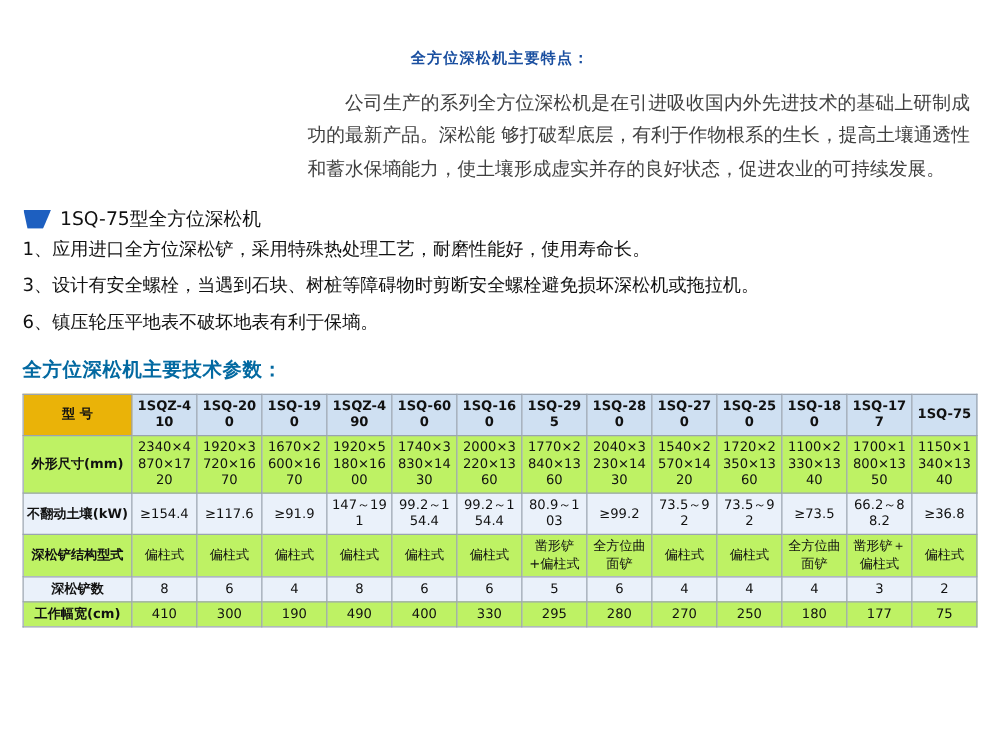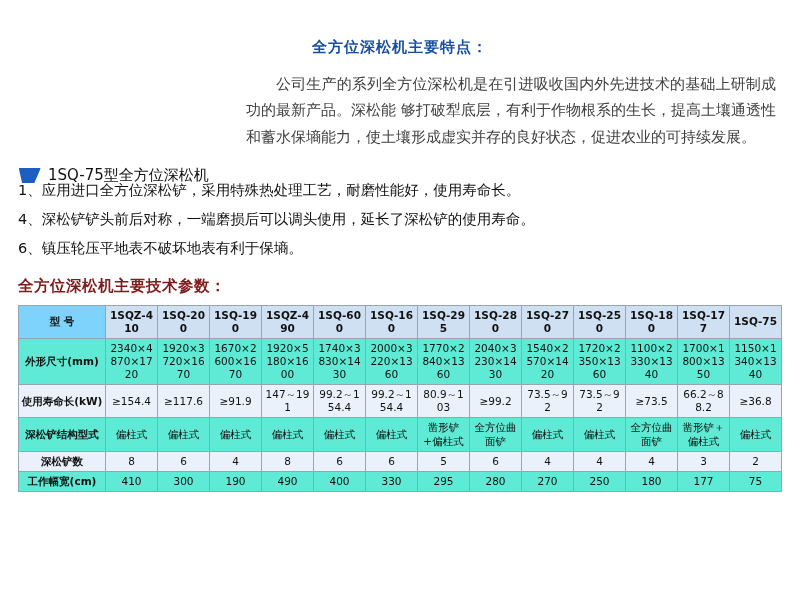--- a/index.html
+++ b/index.html
@@ -18,21 +18,21 @@
     position: relative;
     width: 800px;
     height: 600px;
     box-sizing: border-box;
     padding: 0 18px;
   }
   .main-title {
     text-align: center;
     color: #1a4fa0;
     font-weight: bold;
-    font-size: 15px;
+    font-size: 12px;
     letter-spacing: 1px;
     margin-top: 38px;
   }
   .intro {
     margin-top: 14px;
     margin-left: 228px;
     margin-right: 6px;
     font-size: 15px;
     line-height: 1.75;
     text-align: justify;
@@ -55,31 +55,31 @@
     transform: skewX(-6deg);
     flex: none;
   }
   .product-name {
     font-size: 15px;
     color: #111;
     font-weight: normal;
     white-space: nowrap;
   }
   .features {
-    margin-top: 26px;
+    margin-top: 38px;
     font-size: 14.5px;
     line-height: 2.02;
     color: #111;
   }
   .feature-item {
     white-space: nowrap;
   }
   .section-title {
     margin-top: 12px;
-    color: #7f1d1d;
+    color: #0369a1;
     font-weight: bold;
     font-size: 15.5px;
     letter-spacing: 0.5px;
   }
   .table-wrap {
     margin-top: 8px;
   }
   table.spec {
     border-collapse: collapse;
     width: 764px;
@@ -94,28 +94,28 @@
     vertical-align: middle;
     line-height: 1.25;
     word-break: break-all;
   }
   table.spec tr.header td {
     background: #cfe0f2;
     font-weight: bold;
     height: 20px;
   }
   table.spec tr td.rowhead {
-    background: #7dd3fc;
+    background: #eab308;
     font-weight: bold;
     text-align: center;
     font-size: 10.5px;
     width: 82px;
   }
   table.spec tr.alt td {
-    background: #5eead4;
+    background: #bef264;
   }
   table.spec tr.shade td {
     background: #eaf1fa;
   }
 </style>
 </head>
 <body>
 
 <div class="page">
 
@@ -123,21 +123,21 @@
 
   <div class="intro">公司生产的系列全方位深松机是在引进吸收国内外先进技术的基础上研制成功的最新产品。深松能 够打破犁底层，有利于作物根系的生长，提高土壤通透性和蓄水保墒能力，使土壤形成虚实并存的良好状态，促进农业的可持续发展。</div>
 
   <div class="product-line">
     <span class="blue-marker"></span>
     <span class="product-name">1SQ-75型全方位深松机</span>
   </div>
 
   <div class="features">
     <div class="feature-item">1、应用进口全方位深松铲，采用特殊热处理工艺，耐磨性能好，使用寿命长。</div>
-    <div class="feature-item">4、深松铲铲头前后对称，一端磨损后可以调头使用，延长了深松铲的使用寿命。</div>
+    <div class="feature-item">3、设计有安全螺栓，当遇到石块、树桩等障碍物时剪断安全螺栓避免损坏深松机或拖拉机。</div>
     <div class="feature-item">6、镇压轮压平地表不破坏地表有利于保墒。</div>
   </div>
 
   <div class="section-title">全方位深松机主要技术参数：</div>
 
   <div class="table-wrap">
     <table class="spec">
       <tbody>
           <tr class="header">
         <td class="rowhead">型 号</td>
@@ -165,21 +165,21 @@
         <td>2000×3220×1360</td>
         <td>1770×2840×1360</td>
         <td>2040×3230×1430</td>
         <td>1540×2570×1420</td>
         <td>1720×2350×1360</td>
         <td>1100×2330×1340</td>
         <td>1700×1800×1350</td>
         <td>1150×1340×1340</td>
       </tr>
       <tr class="shade">
-        <td class="rowhead">使用寿命长(kW)</td>
+        <td class="rowhead">不翻动土壤(kW)</td>
         <td>≥154.4</td>
         <td>≥117.6</td>
         <td>≥91.9</td>
         <td>147～191</td>
         <td>99.2～154.4</td>
         <td>99.2～154.4</td>
         <td>80.9～103</td>
         <td>≥99.2</td>
         <td>73.5～92</td>
         <td>73.5～92</td>

